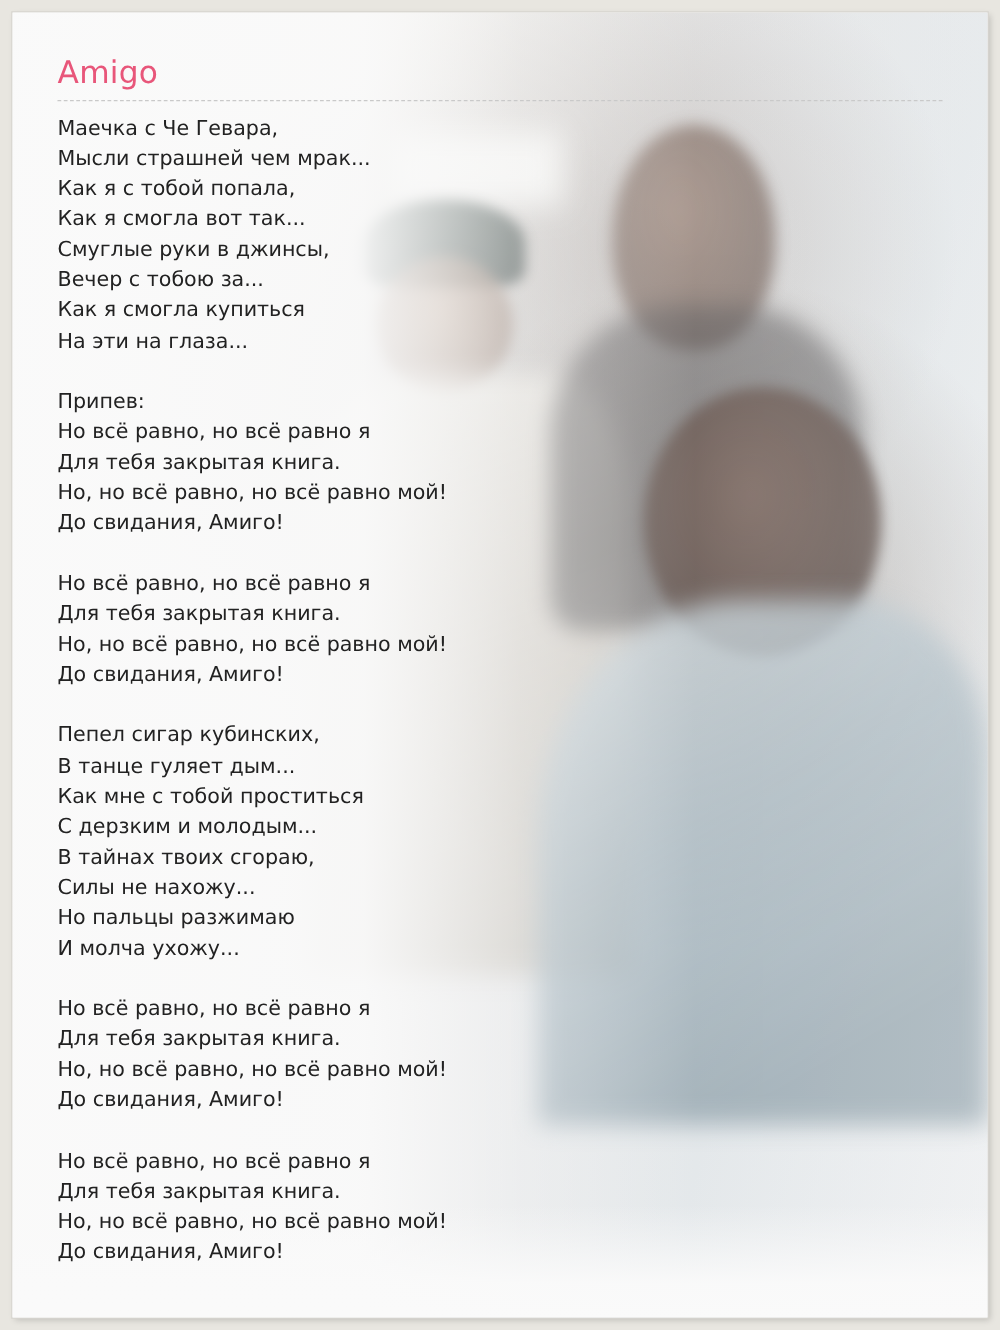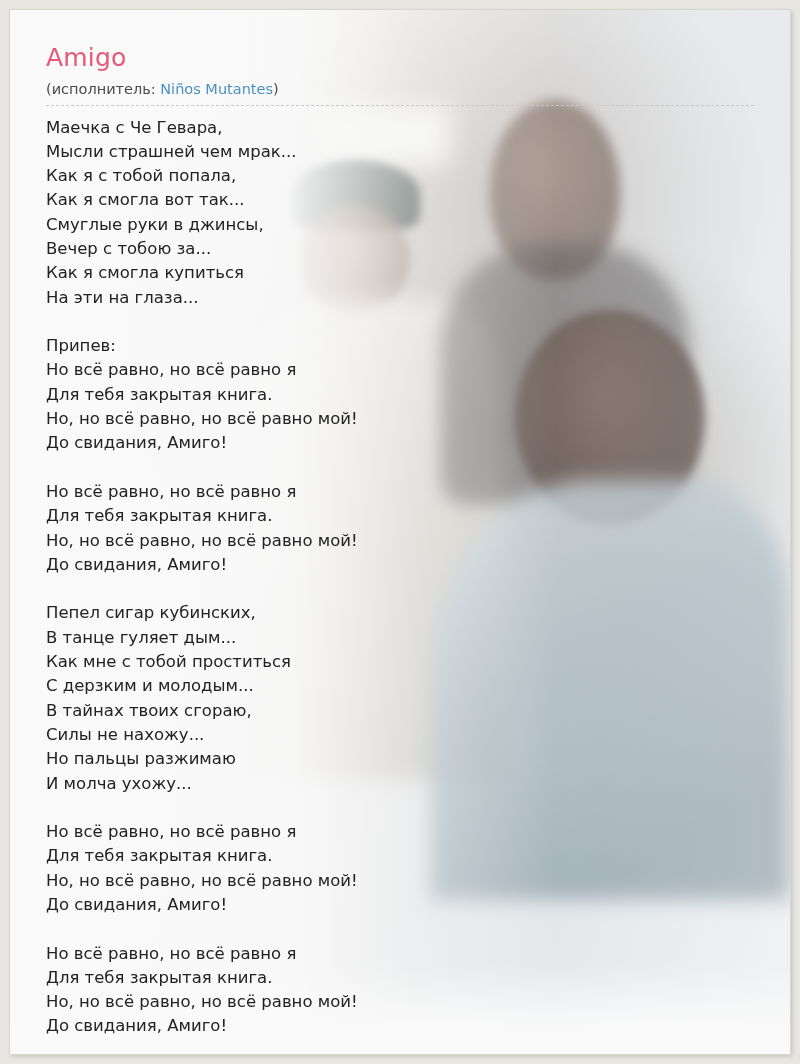--- a/index.html
+++ b/index.html
@@ -172,21 +172,20 @@
     <div class="man-right-body"></div>
     <div class="man-front-head"></div>
     <div class="man-front-body"></div>
     <div class="wash"></div>
     <div class="bottom-fade"></div>
   </div>
 
   <div class="content">
     <h1 class="song-title">Amigo</h1>
 
-    <div class="artist-line"><span>(исполнитель: </span><a class="artist-link" href="#">Niños Mutantes</a><span>)</span></div>
 
     <div class="divider"></div>
 
     <div class="lyrics">Маечка с Че Гевара,
 Мысли страшней чем мрак...
 Как я с тобой попала,
 Как я смогла вот так...
 Смуглые руки в джинсы,
 Вечер с тобою за...
 Как я смогла купиться

